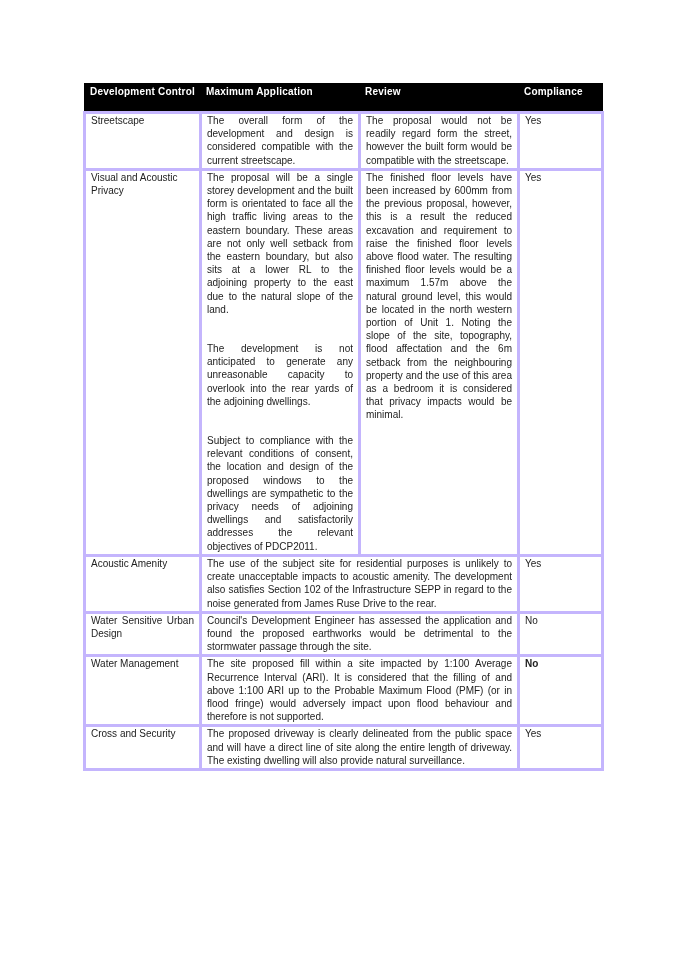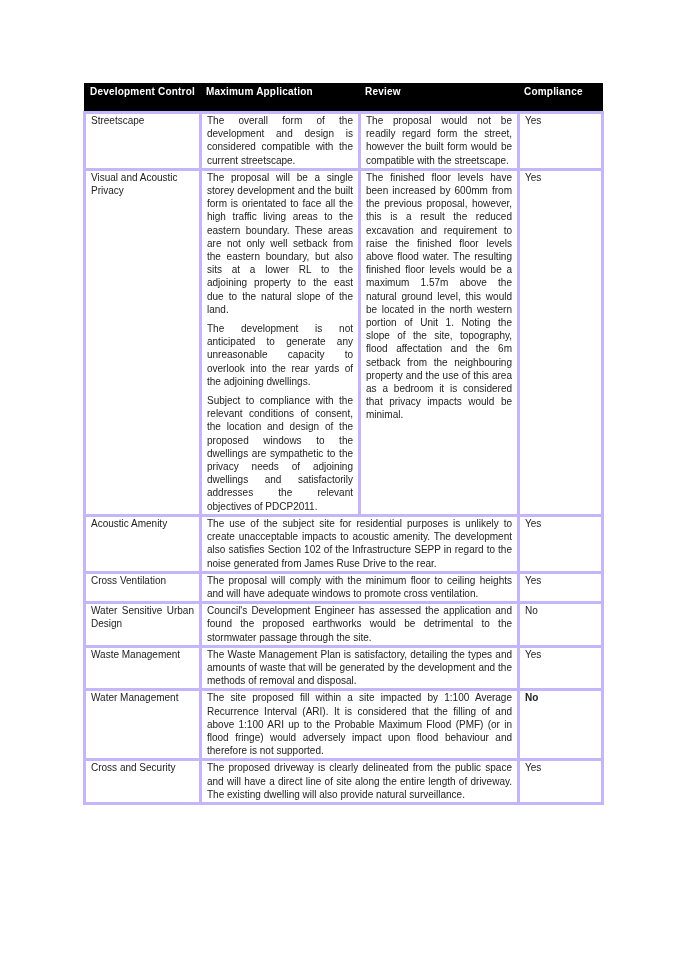--- a/index.html
+++ b/index.html
@@ -9,21 +9,21 @@
               border-collapse:collapse; table-layout:fixed; font-size:10px; line-height:13.2px;padding-left:28px; }
   table.ctl col.c1 { width:116px; }
   table.ctl col.c2 { width:159px; }
   table.ctl col.c3 { width:159px; }
   table.ctl col.c4 { width:84px; }
   table.ctl th { background:#000; color:#fff; font-weight:bold; text-align:left; vertical-align:top;
                  padding:1px 5px 1px 5px; border:1px solid #000; height:25px; letter-spacing:0.2px; }
   table.ctl td { border:3px solid #c4b5fd; vertical-align:top; padding:0 5px 1px 5px; text-align:left; }
   table.ctl td.just { text-align:justify; }
   table.ctl td p { margin:0; }
-  table.ctl td p + p { margin-top:6px; }
+  table.ctl td p + p { margin-top:26px; }
   .bold { font-weight:bold; }
 </style>
 </head>
 <body>
 
 <table class="ctl">
   <colgroup>
       <col class="c1">
       <col class="c2">
       <col class="c3">
@@ -63,37 +63,27 @@
         </td>
       <td>Yes</td>
     </tr>
 
     <tr>
       <td>Acoustic Amenity</td>
       <td class="just" colspan="2">The use of the subject site for residential purposes is unlikely to create unacceptable impacts to acoustic amenity. The development also satisfies Section 102 of the Infrastructure SEPP in regard to the noise generated from James Ruse Drive to the rear.</td>
       <td>Yes</td>
     </tr>
 
-    <tr>
-      <td>Cross Ventilation</td>
-      <td class="just" colspan="2">The proposal will comply with the minimum floor to ceiling heights and will have adequate windows to promote cross ventilation.</td>
-      <td>Yes</td>
-    </tr>
 
     <tr>
       <td class="just">Water Sensitive Urban Design</td>
       <td class="just" colspan="2">Council's Development Engineer has assessed the application and found the proposed earthworks would be detrimental to the stormwater passage through the site.</td>
       <td>No</td>
     </tr>
 
-    <tr>
-      <td>Waste Management</td>
-      <td class="just" colspan="2">The Waste Management Plan is satisfactory, detailing the types and amounts of waste that will be generated by the development and the methods of removal and disposal.</td>
-      <td>Yes</td>
-    </tr>
 
     <tr>
       <td>Water Management</td>
       <td class="just" colspan="2">The site proposed fill within a site impacted by 1:100 Average Recurrence Interval (ARI). It is considered that the filling of and above 1:100 ARI up to the Probable Maximum Flood (PMF) (or in flood fringe) would adversely impact upon flood behaviour and therefore is not supported.</td>
       <td class="bold">No</td>
     </tr>
 
     <tr>
       <td>Cross and Security</td>
       <td class="just" colspan="2">The proposed driveway is clearly delineated from the public space and will have a direct line of site along the entire length of driveway. The existing dwelling will also provide natural surveillance.</td>

